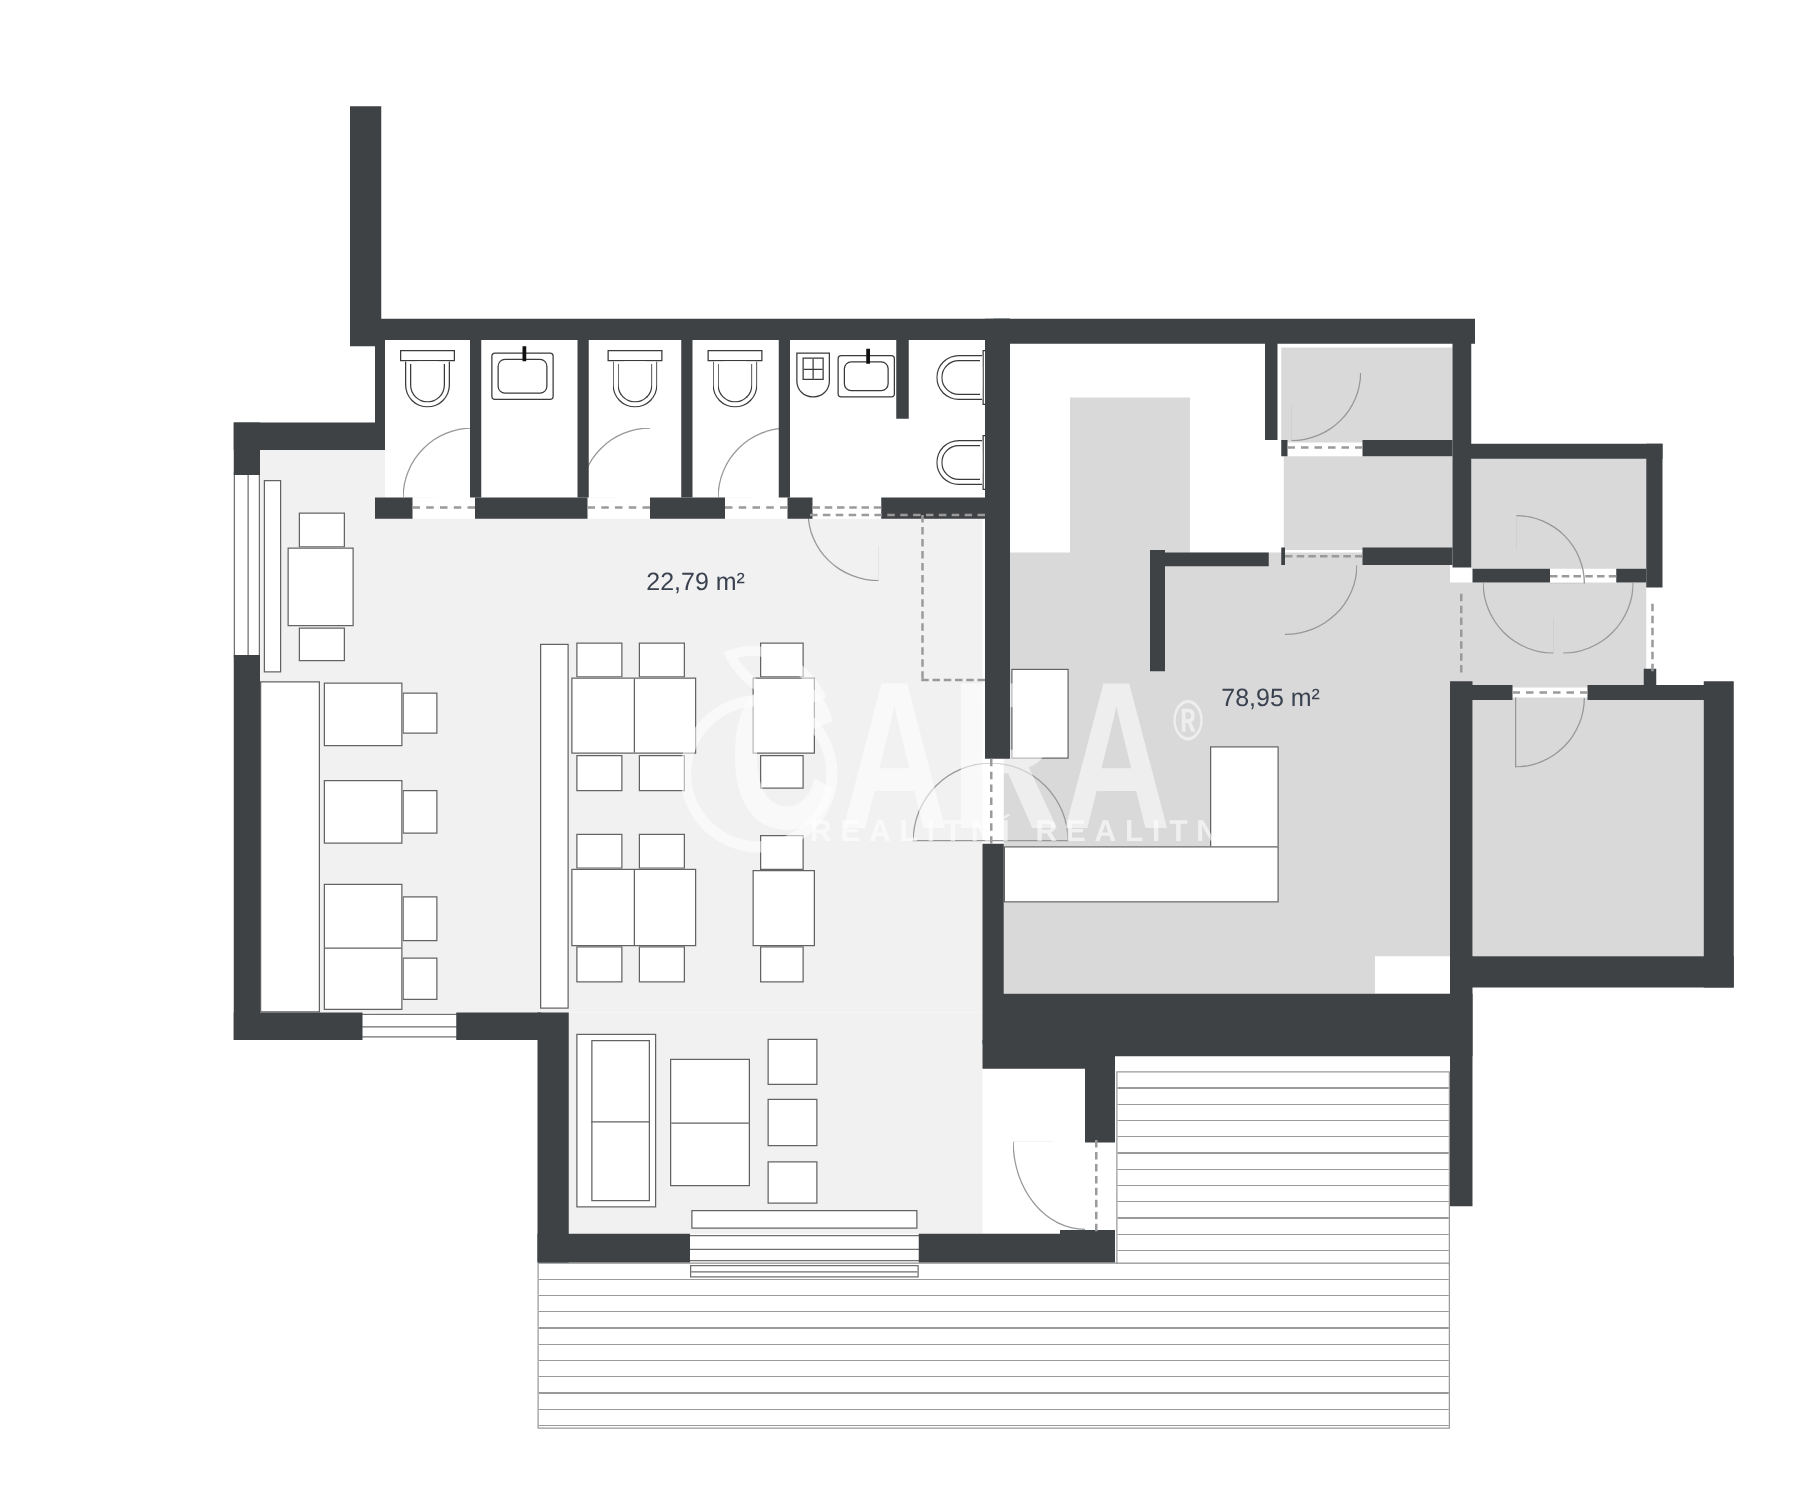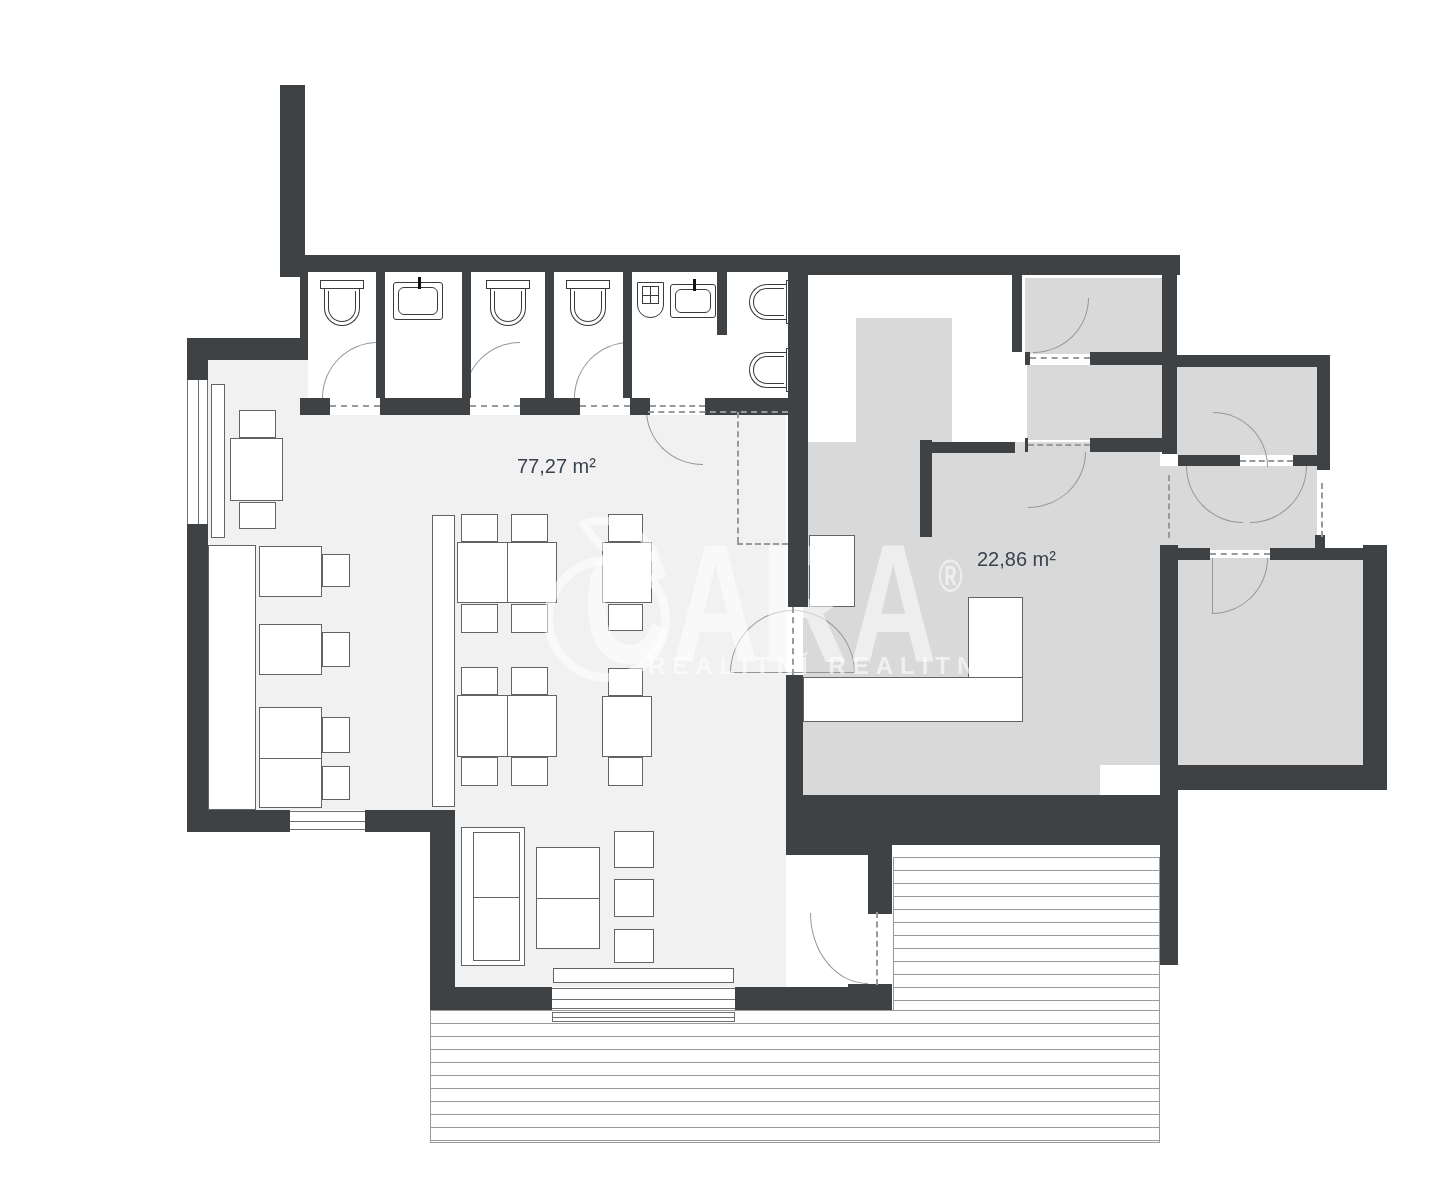--- a/index.html
+++ b/index.html
@@ -252,16 +252,16 @@
   <div class="abs wall" style="left:1160px;top:765px;width:227px;height:25px"></div>
   <div class="abs wall" style="left:1160px;top:765px;width:18px;height:200px"></div>
 
   <div class="wm">
     <div class="wm-leaf"></div>
     <div class="wm-petal"></div>
     <div class="wm-brand"><span>CARA</span><span class="wm-reg">®</span></div>
     <div class="wm-tagline">REALITNÍ REALITNÍ</div>
   </div>
 
-  <div class="area-label" style="left:517px;top:455px">77,27 m²</div>
-  <div class="area-label" style="left:977px;top:548px">22,86 m²</div>
+  <div class="area-label" style="left:517px;top:455px">22,79 m²</div>
+  <div class="area-label" style="left:977px;top:548px">78,95 m²</div>
 
 </div>
 
 </body></html>

